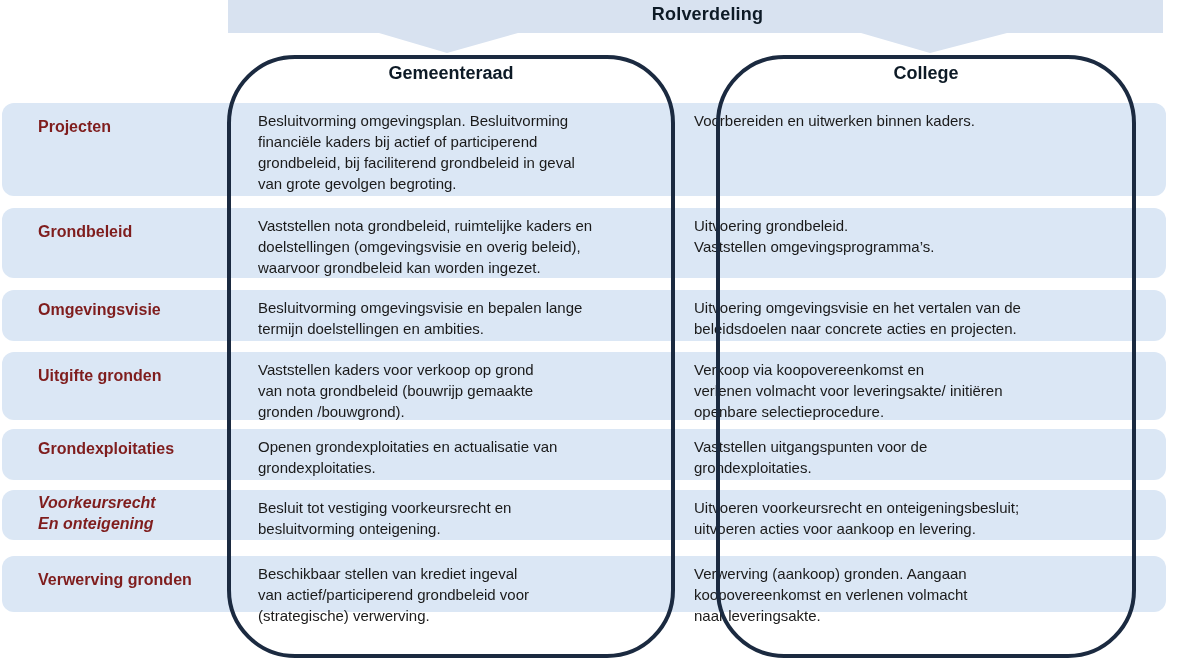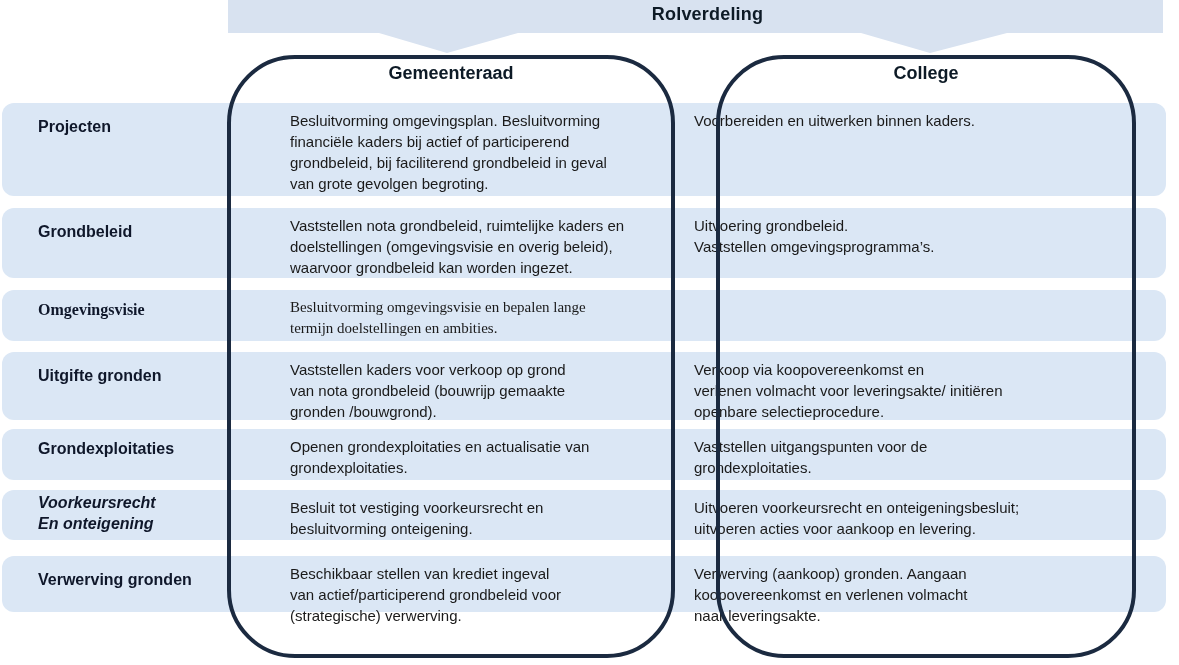--- a/index.html
+++ b/index.html
@@ -17,29 +17,29 @@
     text-align:center;font-size:18px;font-weight:bold;color:#0d1a26;
     letter-spacing:.2px;
     padding-left:12px;
   }
   .band{
     position:absolute;left:2px;width:1164px;
     background:#dbe7f5;border-radius:12px;
   }
   .band .row-label{
     position:absolute;left:36px;top:13px;width:190px;
-    font-size:16px;font-weight:bold;color:#0f172a;
+    font-size:16px;font-weight:bold;color:#7f1d1d;
     line-height:21px;white-space:pre-line;
   }
   .band .cell{
     position:absolute;top:7px;width:405px;
     font-size:15px;line-height:21px;color:#1a1a1a;
     white-space:pre-line;
   }
-  .band .cell.g{left:256px;margin-left:32px;}
+  .band .cell.g{left:256px;}
   .band .cell.c{left:692px;}
   .pillar{
     position:absolute;top:55px;height:603px;
     border:4px solid #1b2a40;border-radius:68px;
     background:transparent;box-sizing:border-box;
   }
   .pillar-title{
     position:absolute;top:63px;
     text-align:center;font-size:18px;font-weight:bold;color:#0d1a26;
   }
@@ -65,24 +65,26 @@
 
   <div class="band" style="top:208px;height:70px;">
     <div class="row-label">Grondbeleid</div>
     <div class="cell g">Vaststellen nota grondbeleid, ruimtelijke kaders en
 doelstellingen (omgevingsvisie en overig beleid),
 waarvoor grondbeleid kan worden ingezet.</div>
     <div class="cell c">Uitvoering grondbeleid.
 Vaststellen omgevingsprogramma’s.</div>
   </div>
 
-  <div class="band" style="top:290px;height:51px;font-family:Liberation Serif, serif;">
+  <div class="band" style="top:290px;height:51px;">
     <div class="row-label" style="top:9px;">Omgevingsvisie</div>
     <div class="cell g">Besluitvorming omgevingsvisie en bepalen lange
 termijn doelstellingen en ambities.</div>
+    <div class="cell c">Uitvoering omgevingsvisie en het vertalen van de
+beleidsdoelen naar concrete acties en projecten.</div>
   </div>
 
   <div class="band" style="top:352px;height:68px;">
     <div class="row-label">Uitgifte gronden</div>
     <div class="cell g">Vaststellen kaders voor verkoop op grond
 van nota grondbeleid (bouwrijp gemaakte
 gronden /bouwgrond).</div>
     <div class="cell c">Verkoop via koopovereenkomst en
 verlenen volmacht voor leveringsakte/ initiëren
 openbare selectieprocedure.</div>

